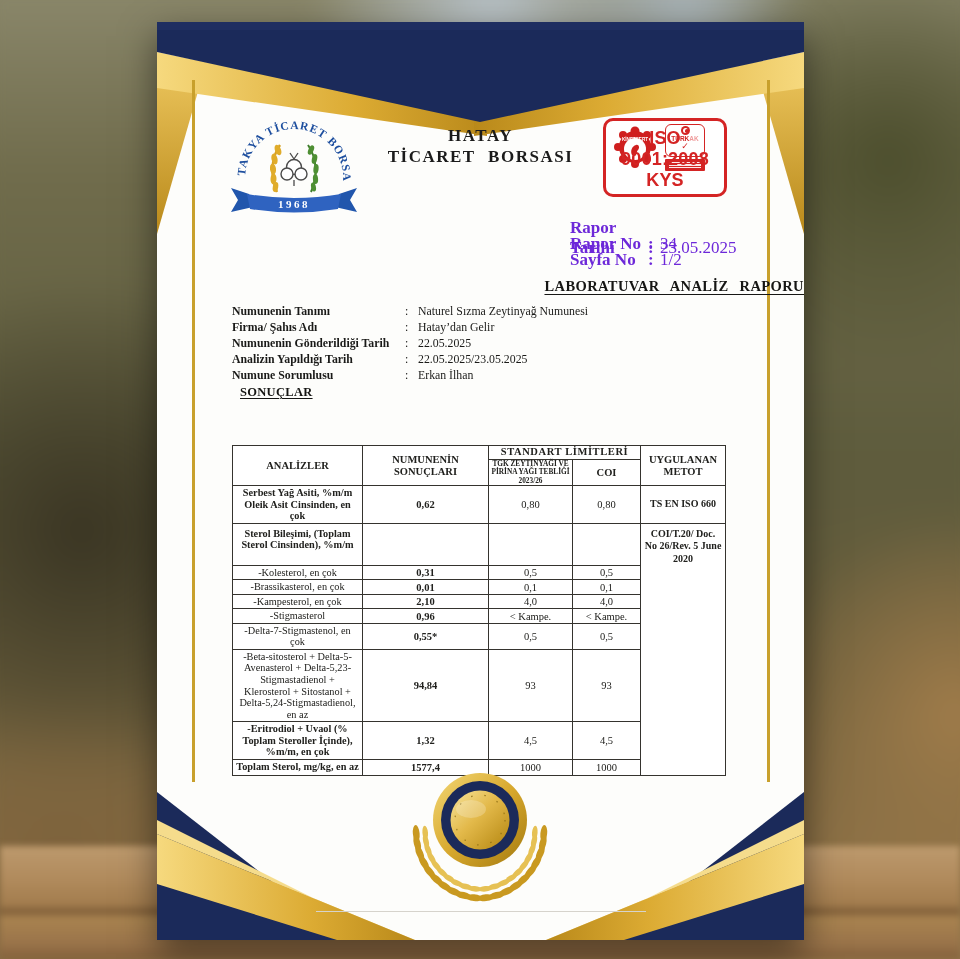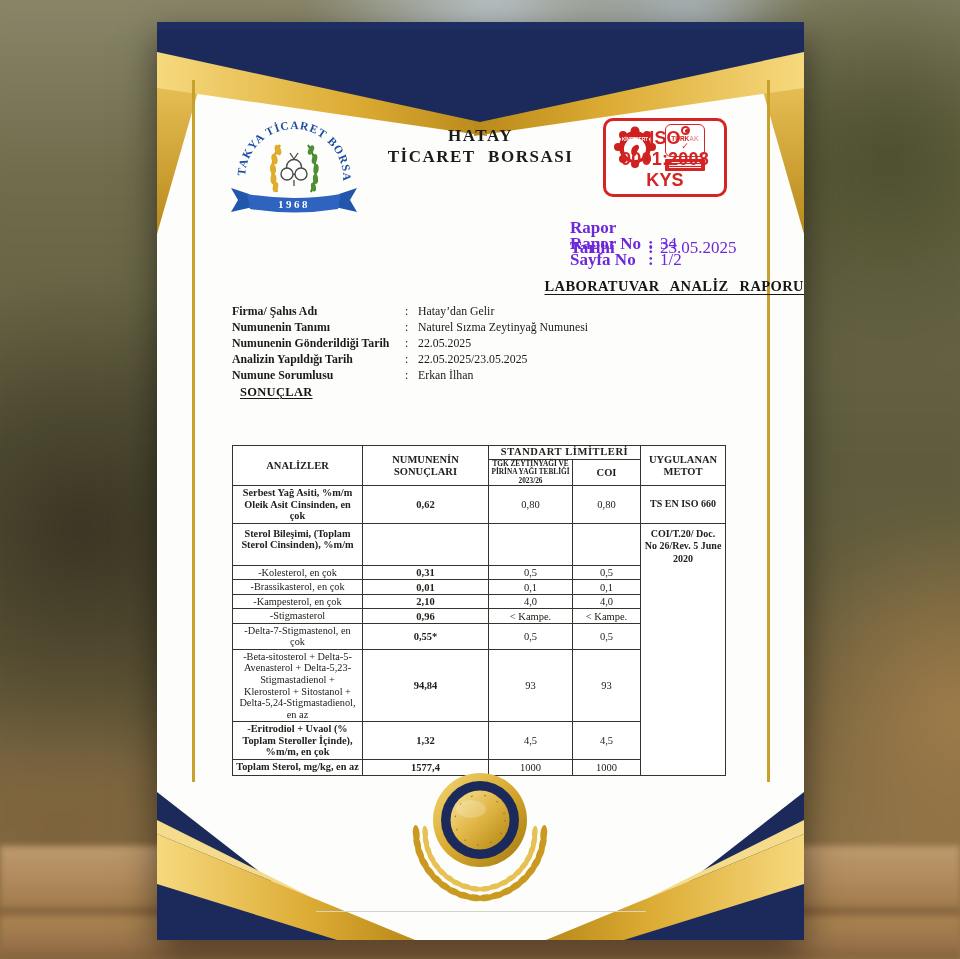--- a/index.html
+++ b/index.html
@@ -240,24 +240,24 @@
         </div>
         <div class="row">
           <span class="lab">Sayfa No</span><span class="sep">:</span><span class="val">1/2</span>
         </div>
       </div>
 
       <div class="report-title">LABORATUVAR ANALİZ RAPORU</div>
 
       <div class="fields">
         <div class="row">
+          <span class="lab">Numunenin Tanımı</span><span class="sep">:</span><span class="val">Naturel Sızma Zeytinyağ Numunesi</span>
+        </div>
+        <div class="row">
           <span class="lab">Firma/ Şahıs Adı</span><span class="sep">:</span><span class="val">Hatay’dan Gelir</span>
-        </div>
-        <div class="row">
-          <span class="lab">Numunenin Tanımı</span><span class="sep">:</span><span class="val">Naturel Sızma Zeytinyağ Numunesi</span>
         </div>
         <div class="row">
           <span class="lab">Numunenin Gönderildiği Tarih</span><span class="sep">:</span><span class="val">22.05.2025</span>
         </div>
         <div class="row">
           <span class="lab">Analizin Yapıldığı Tarih</span><span class="sep">:</span><span class="val">22.05.2025/23.05.2025</span>
         </div>
         <div class="row">
           <span class="lab">Numune Sorumlusu</span><span class="sep">:</span><span class="val">Erkan İlhan</span>
         </div>

